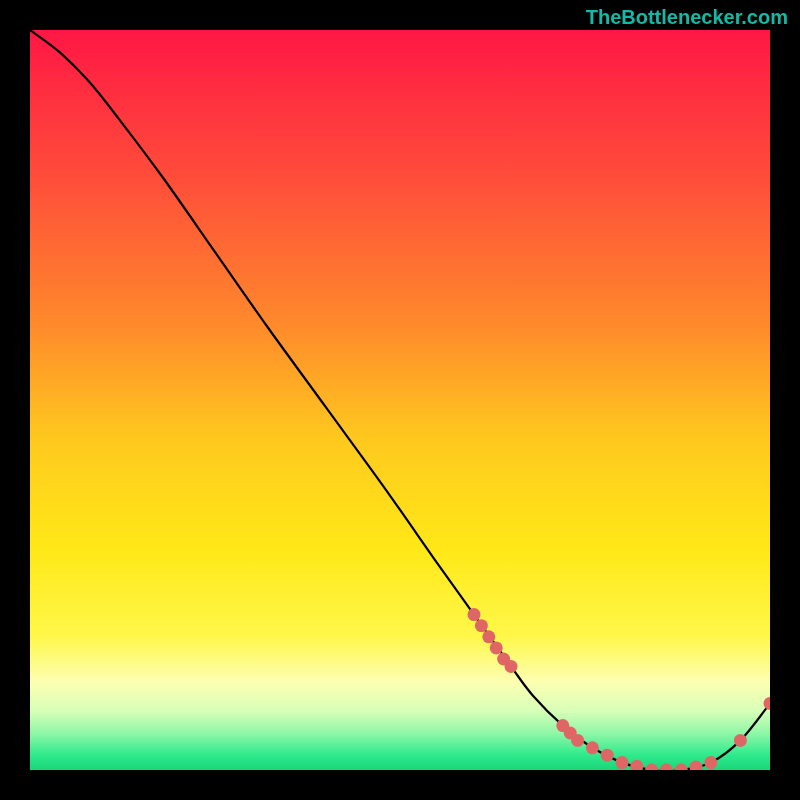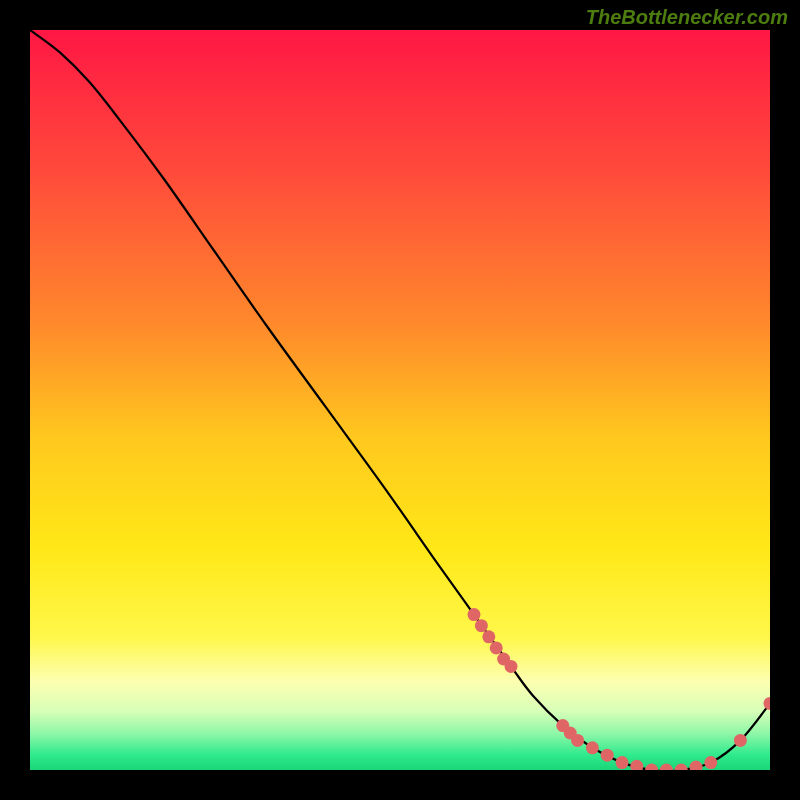--- a/index.html
+++ b/index.html
@@ -9,25 +9,24 @@
     height: 800px;
     background: #000;
     position: relative;
     font-family: Arial, sans-serif;
     overflow: hidden;
   }
   .watermark {
     position: absolute;
     top: 6px;
     right: 12px;
-    color: #4d7c0f;
+    color: #14b8a6;
     font-size: 20px;
     font-weight: bold;
     z-index: 10;
-    font-style: italic;
   }
   .plot-area {
     position: absolute;
     left: 30px;
     top: 30px;
     width: 740px;
     height: 740px;
   }
   svg {
     display: block;

